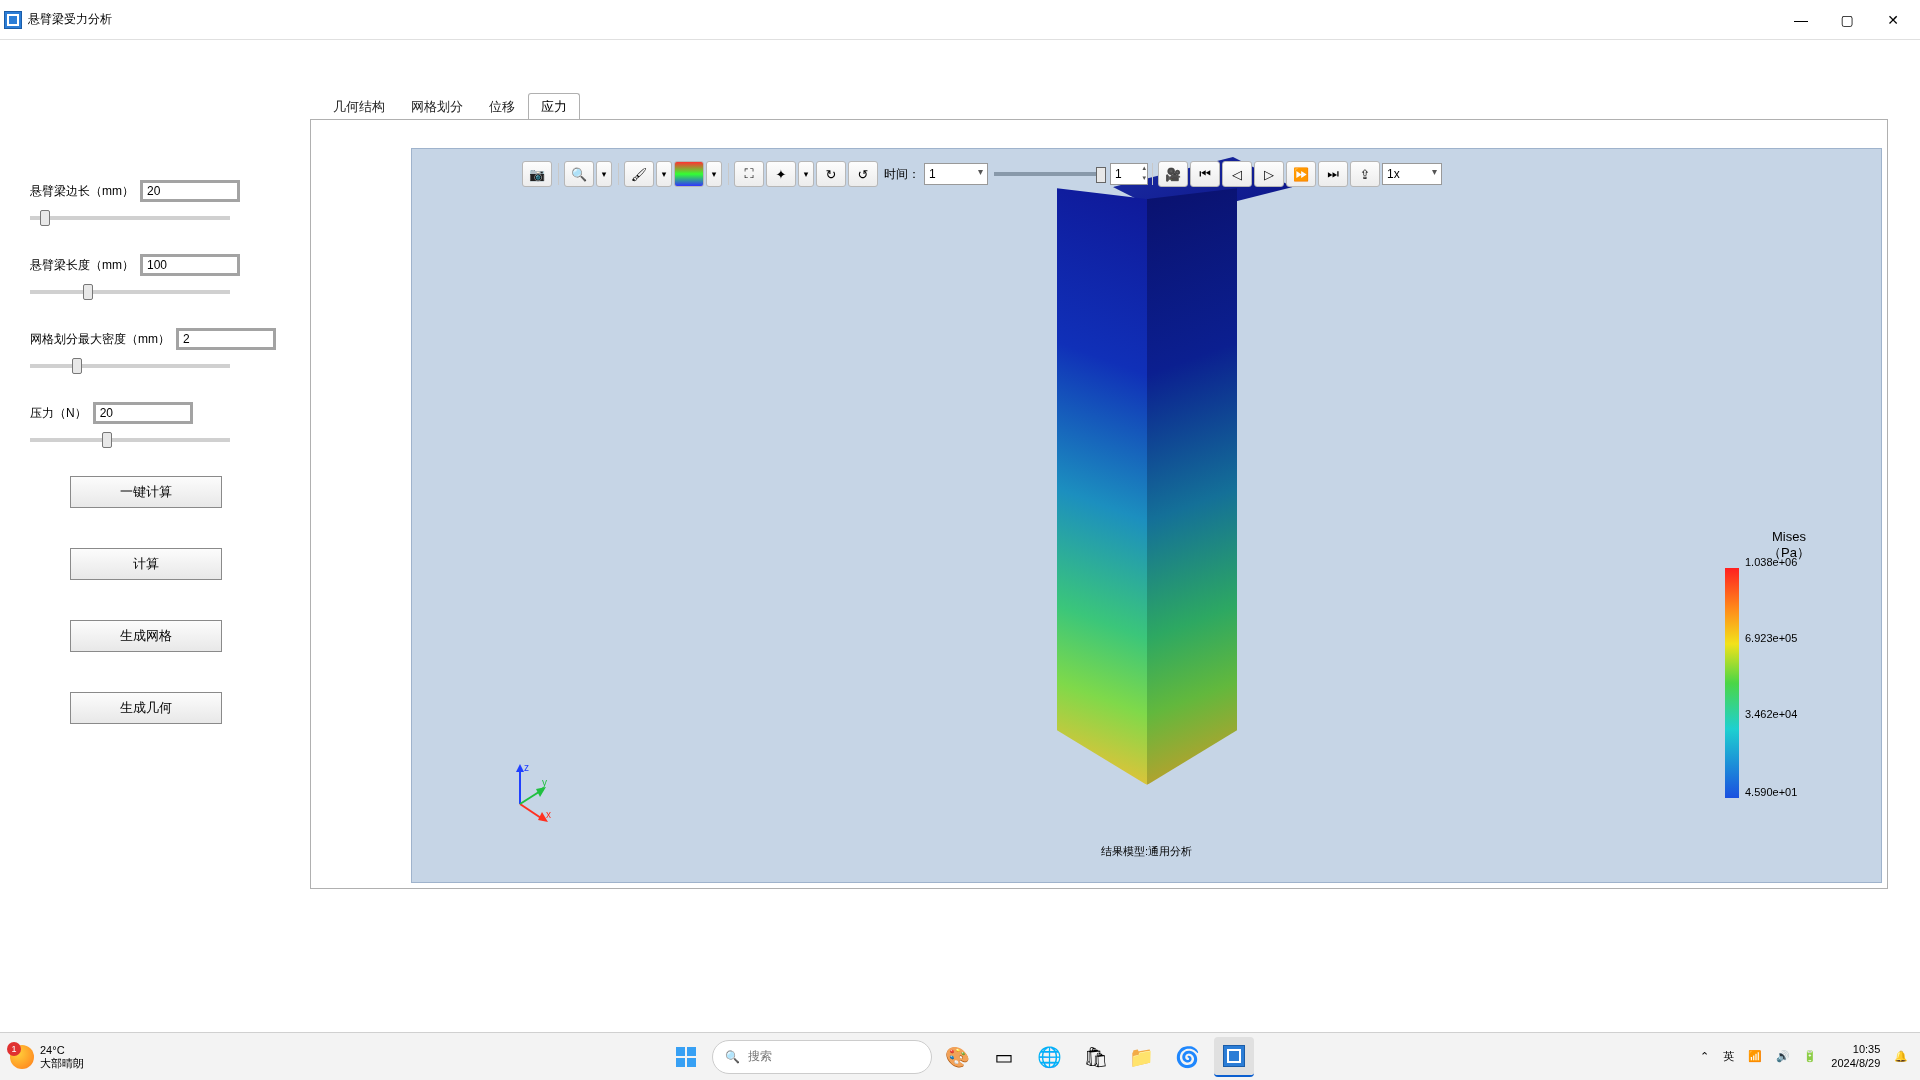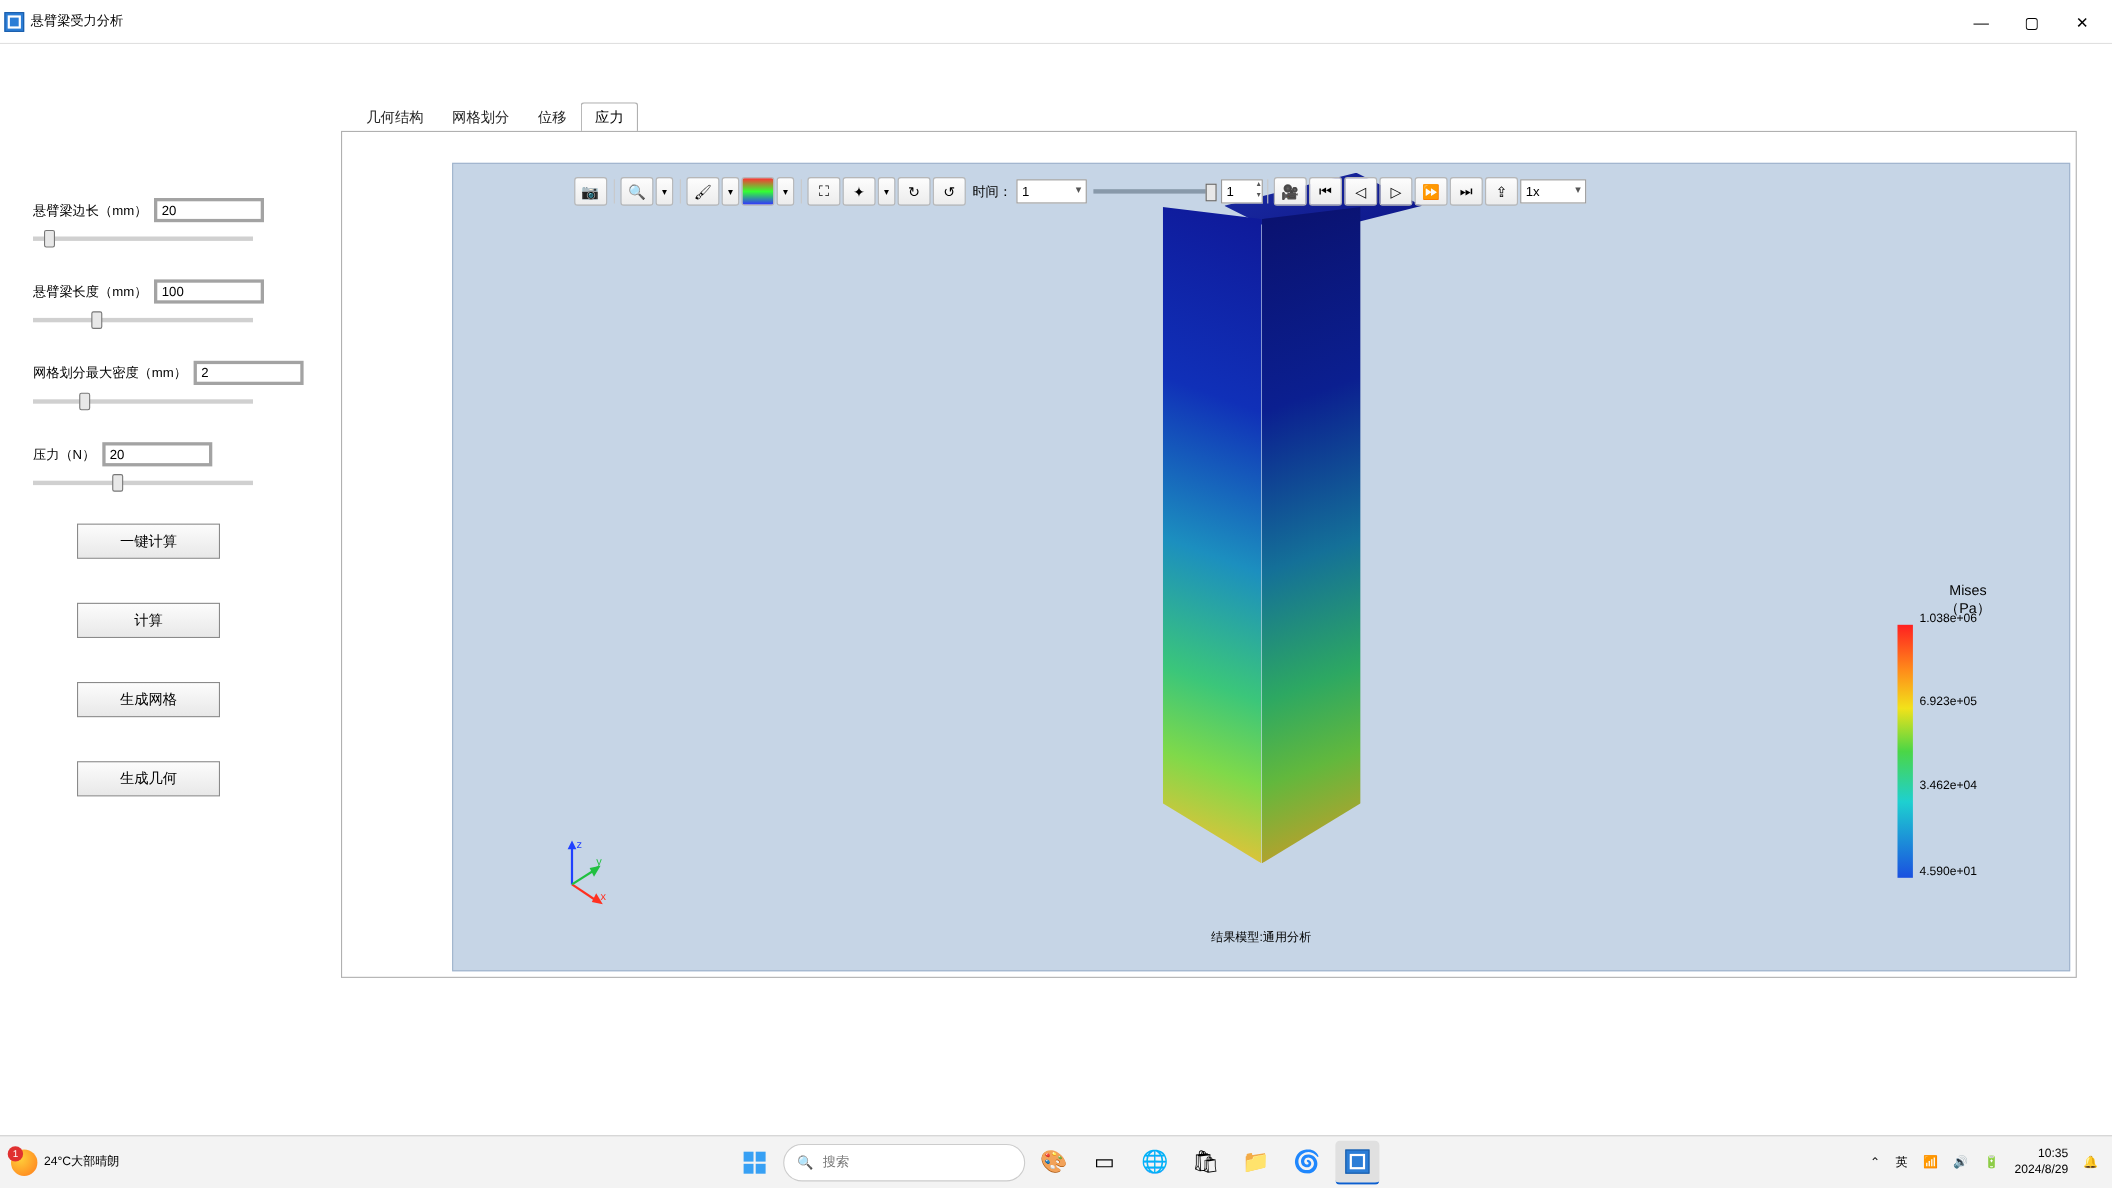--- a/index.html
+++ b/index.html
@@ -18,21 +18,21 @@
   .sidebar { width: 310px; padding: 140px 30px 0 30px; }
   .param { margin-bottom: 30px; }
   .param-row { display: flex; align-items: center; font-size: 12px; margin-bottom: 4px; }
   .param-label { color: #000; margin-right: 6px; white-space: nowrap; }
   .param-input { flex: 1; height: 22px; border: 3px solid #a3a3a3; padding: 2px 4px; font-size: 12px; min-width: 60px; max-width: 100px;}
   .param-slider { width: 200px; }
   .param-slider input[type=range]{ width: 100%; height: 4px; -webkit-appearance:none; background:#d0d0d0;}
   .param-slider input[type=range]::-webkit-slider-thumb{-webkit-appearance:none;width:10px;height:16px;background:#e8e8e8;border:1px solid #777;border-radius:2px;}
 
   .btn-stack { margin-top: 20px; }
-  .btn-stack button { display:block; width: 130px; height: 32px; margin: 0 0 40px 40px; font-size: 13px; background: linear-gradient(#fcfcfc,#e8e8e8); border: 1px solid #8a8a8a; cursor: pointer; }
+  .btn-stack button { display:block; width: 152px; height: 32px; margin: 0 0 40px 40px; font-size: 13px; background: linear-gradient(#fcfcfc,#e8e8e8); border: 1px solid #8a8a8a; cursor: pointer; }
 
   .main { flex: 1; padding: 0 32px 0 0; }
   .tabs { display: flex; gap: 0; margin-left: 10px; margin-top: 52px;}
   .tab { padding: 4px 12px; font-size: 13px; border: 1px solid transparent; border-bottom: none; cursor: pointer; position: relative; top:1px; background:transparent;}
   .tab.active { border-color: #b0b0b0; background: #fff; border-top-left-radius:3px;border-top-right-radius:3px;}
   .tab:not(.active){color:#222;}
 
   .view-frame { border: 1px solid #b0b0b0; height: 770px; background: #fff; position: relative; overflow:hidden;}
   .view-inner { position:absolute; left:100px; top:28px; right:5px; bottom:5px; background:#c6d5e6; border:1px solid #9fb3cc;}
 
@@ -67,21 +67,21 @@
   .legend-title{font-size:13px;margin-bottom:2px;line-height:1.2;}
   .legend-bar{width:14px;height:230px;margin:6px auto 0 6px;background:linear-gradient(to bottom,#ff2020 0%,#ff8c1a 18%,#f2e21a 33%,#4bd646 50%,#1ed0d0 70%,#1a50e0 100%);position:relative;float:left;}
   .legend-ticks{position:relative;height:230px;margin-left:26px;text-align:right;font-size:11px;}
   .legend-ticks span{position:absolute;left:0;white-space:nowrap;transform:translateY(-50%);}    
 
   
   .taskbar{position:absolute;left:0;right:0;bottom:0;height:48px;background:#f3f3f3;border-top:1px solid #d0d0d0;display:flex;align-items:center;padding:0 10px;font-size:12px;}
   .weather{display:flex;align-items:center;gap:6px;width:160px;}
   .weather-ico{width:24px;height:24px;border-radius:50%;background:radial-gradient(circle at 35% 35%,#ffcf3a,#ff7a1a);position:relative;}
   .weather-ico::after{content:'1';position:absolute;left:-3px;top:-3px;width:14px;height:14px;background:#e03030;border-radius:50%;color:#fff;font-size:9px;display:flex;align-items:center;justify-content:center;}
-  .weather-txt{display:flex;flex-direction:row;line-height:1.1;font-size:11px;}
+  .weather-txt{display:flex;flex-direction:column;line-height:1.1;font-size:11px;}
   .task-center{position:absolute;left:50%;transform:translateX(-50%);display:flex;align-items:center;gap:6px;}
   .task-ico{width:40px;height:40px;display:flex;align-items:center;justify-content:center;border-radius:4px;cursor:pointer;font-size:20px;}
   .task-ico.active{background:rgba(0,0,0,0.08);border-bottom:2px solid #0b5fd0;}
   .search-box{display:flex;align-items:center;width:220px;height:34px;border:1px solid #ccc;border-radius:17px;background:#fff;padding:0 12px;color:#777;gap:8px;}
   .task-right{position:absolute;right:12px;display:flex;align-items:center;gap:14px;font-size:11px;}
   .clock{text-align:right;line-height:1.2;}
 </style>
 </head>
 <body>
 

